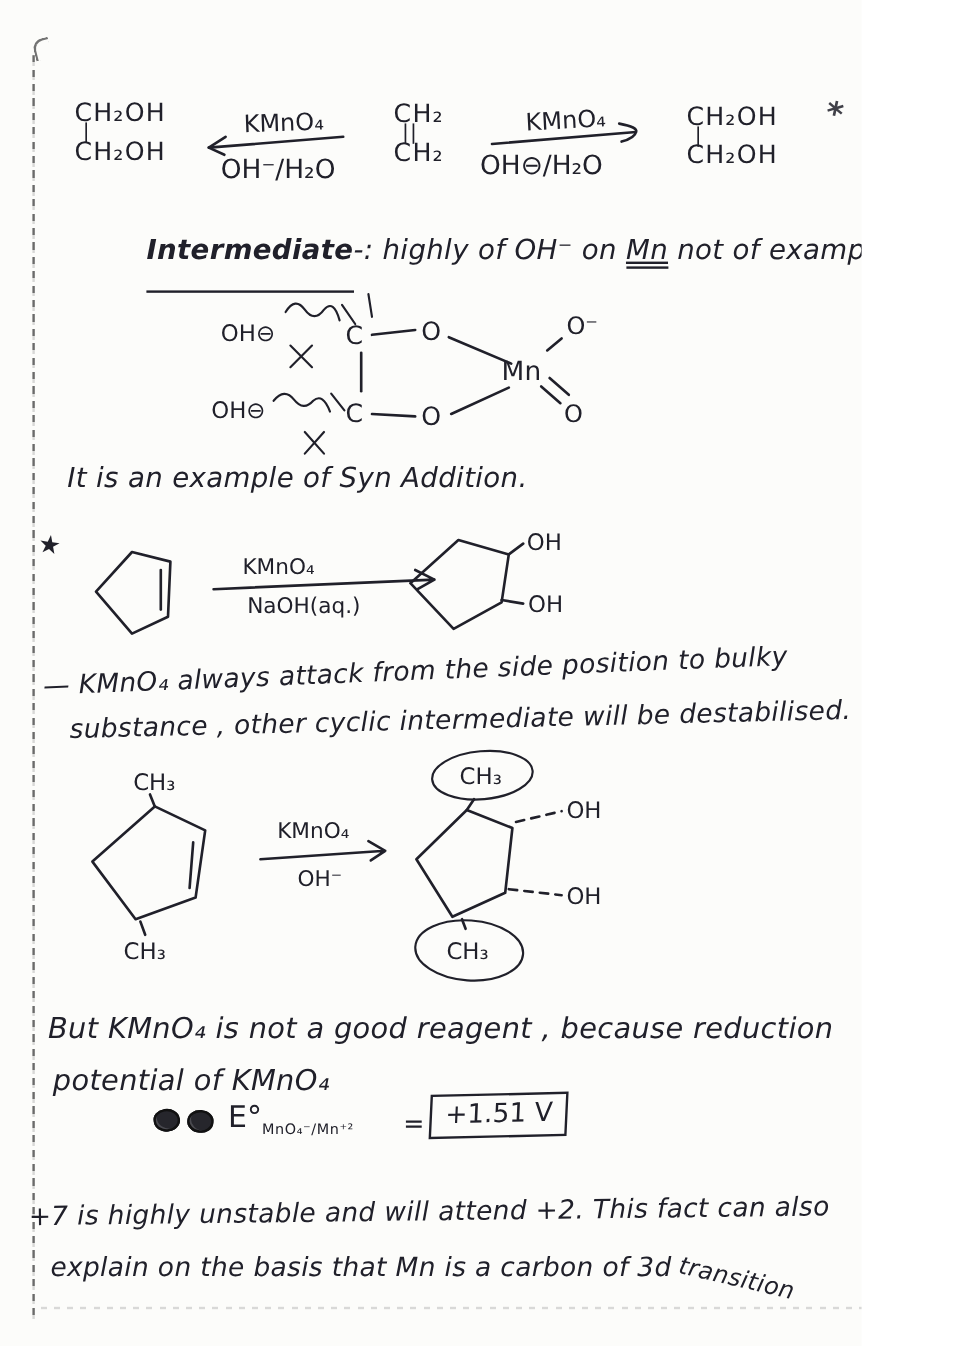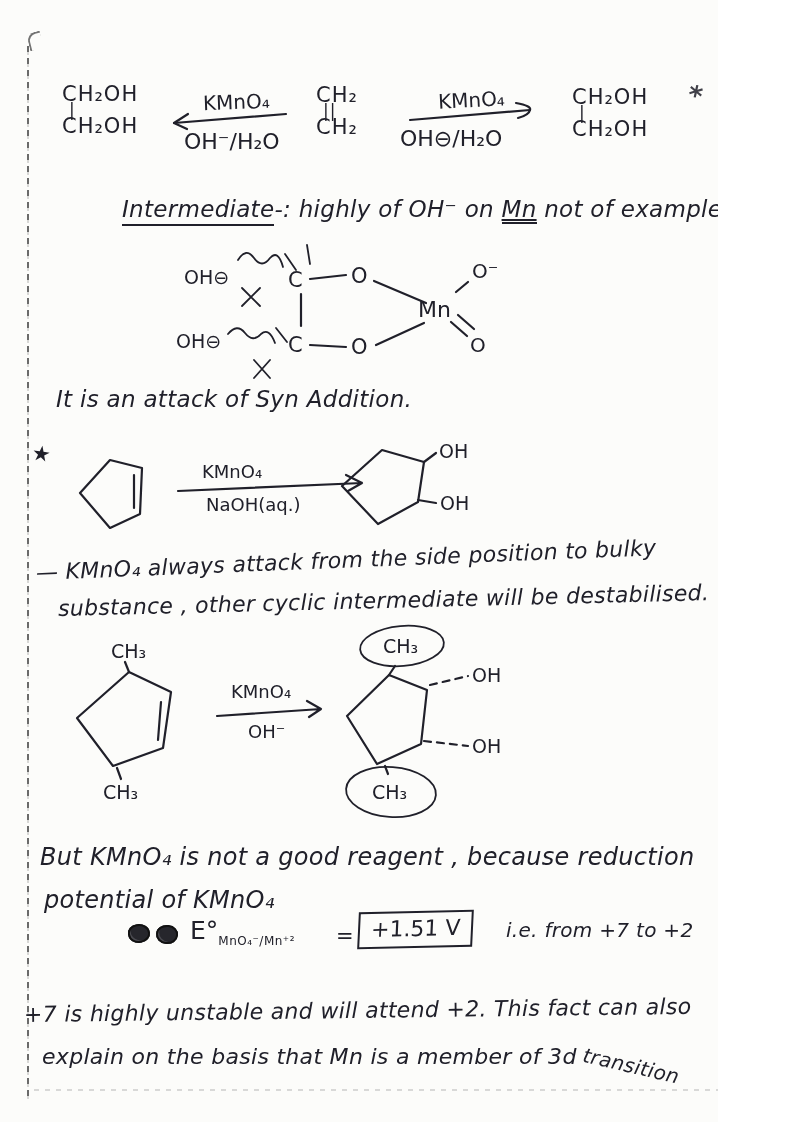--- a/index.html
+++ b/index.html
@@ -35,21 +35,21 @@
     opacity:.55;
   }
   
   .mol{font-size:21px;line-height:19px;letter-spacing:1px;}
   .mol .bond{margin-left:7px;font-size:17px;line-height:13px;}
   .lbl{white-space:nowrap;}
   svg{display:block;overflow:visible;}
   .stroke{fill:none;stroke:currentColor;stroke-width:2.2;stroke-linecap:round;stroke-linejoin:round;}
   .stroke-thin{fill:none;stroke:currentColor;stroke-width:1.8;stroke-linecap:round;}
   svg text{fill:currentColor;font-family:"DejaVu Sans",sans-serif;}
-  .u1{border-bottom:2px solid currentColor;padding-bottom:2px;}
+  .u1{border-bottom:2px solid currentColor;padding-bottom:20px;font-weight:bold;}
   .u2{text-decoration:underline;border-bottom:2px solid currentColor;}
   .scribble{
     position:absolute;width:22px;height:19px;background:#26262c;
     border-radius:46% 54% 48% 52%;transform:rotate(-9deg);
     box-shadow:inset 0 0 0 2px #111, inset 3px -2px 0 0 #4a4a50;
   }
   .value-box{
     border:2.2px solid currentColor;padding:3px 11px 5px;
     font-size:22px;transform:rotate(-1.3deg) skewX(-4deg);white-space:nowrap;
   }
@@ -85,21 +85,21 @@
     <div title="CH₂OH">CH₂OH</div>
   </div>
 
   <div class="abs lbl chem" style="left:203px;top:90px;font-size:20px;transform:rotate(-2deg)">KMnO₄</div>
   <svg class="abs" style="left:168px;top:106px" width="122" height="24" viewBox="0 0 122 24">
     <path class="stroke" d="M118 8 L6 17"></path>
     <path class="stroke" d="M6 17 L20 8 M6 17 L19 23"></path>
   </svg>
   <div class="abs lbl chem" style="left:184px;top:129px;font-size:22px">OH⁻/H₂O</div>
 
-  <div class="abs mol chem" style="left:316px;top:86px">
+  <div class="abs mol chem" style="left:328px;top:86px">
     <div>CH₂</div>
     <div class="bond">||</div>
     <div>CH₂</div>
   </div>
 
   <div class="abs lbl chem" style="left:438px;top:88px;font-size:20px;transform:rotate(-3deg)">KMnO₄</div>
   <svg class="abs" style="left:408px;top:100px" width="130" height="26" viewBox="0 0 130 26">
     <path class="stroke" d="M2 20 L122 10"></path>
     <path class="stroke" d="M108 3 Q124 6 122 10 Q121 15 110 18"></path>
   </svg>
@@ -137,21 +137,21 @@
     <text x="201" y="114" font-size="21">O</text>
     <path class="stroke" d="M226 105 L274 83"></path>
 
     <text x="268" y="77" font-size="22">Mn</text>
     <path class="stroke" d="M306 52 L318 42"></path>
     <text x="322" y="38" font-size="20">O⁻</text>
     <path class="stroke" d="M301 82 L317 96 M308 75 L324 89"></path>
     <text x="320" y="112" font-size="20">O</text>
   </svg>
 
-  <div class="abs hand" style="left:56px;top:386px;font-size:23px">It is an attack of Syn Addition.</div>
+  <div class="abs hand" style="left:56px;top:386px;font-size:23px">It is an example of Syn Addition.</div>
 
   <div class="abs" style="left:32px;top:442px;font-size:21px;transform:rotate(8deg)">★</div>
   <svg class="abs" style="left:30px;top:438px" width="480" height="106" viewBox="0 0 480 106">
     <path class="stroke" d="M80 22 L112 30 L110 76 L80 90 L50 55 Z"></path>
     <path class="stroke" d="M104 37 L104 70"></path>
     <text x="172" y="40" font-size="18">KMnO₄</text>
     <path class="stroke" d="M148 53 L332 45 M332 45 L316 37 M332 45 L318 53"></path>
     <text x="176" y="73" font-size="18">NaOH(aq.)</text>
     <path class="stroke" d="M352 12 L394 24 L388 64 L348 86 L312 48 Z"></path>
     <path class="stroke" d="M394 24 L406 15"></path>
@@ -187,18 +187,17 @@
   </svg>
 
   <div class="abs hand" style="left:44px;top:886px;font-size:24px">potential of KMnO₄</div>
   <div class="abs hand" style="left:40px;top:843px;font-size:24px;white-space:nowrap">But KMnO₄ is not a good reagent , because reduction</div>
 
   <div class="scribble" style="left:128px;top:924px"></div>
   <div class="scribble" style="left:156px;top:925px;transform:rotate(6deg);border-radius:52% 48% 50% 50%"></div>
   <div class="abs chem" style="left:190px;top:916px;font-size:25px;white-space:nowrap"><span>E°</span><sub class="esub">MnO₄⁻/Mn⁺²</sub></div>
   <div class="abs chem" style="left:336px;top:924px;font-size:21px">=</div>
   <div class="abs value-box chem" style="left:358px;top:911px">+1.51 V</div>
-  <div class="abs hand" style="left:506px;top:918px;font-size:20px;white-space:nowrap">i.e. from +7 to +2</div>
 
   <div class="abs hand" style="left:24px;top:1002px;font-size:22px;transform:rotate(-0.7deg);transform-origin:left center;white-space:nowrap">+7 is highly unstable and will attend +2. This fact can also</div>
-  <div class="abs hand" style="left:42px;top:1044px;font-size:22px;white-space:nowrap"><span>explain on the basis that Mn is a member of 3d </span><span class="tail-word">transition</span></div>
+  <div class="abs hand" style="left:42px;top:1044px;font-size:22px;white-space:nowrap"><span>explain on the basis that Mn is a carbon of 3d </span><span class="tail-word">transition</span></div>
 
 </div>
 
 </body></html>

